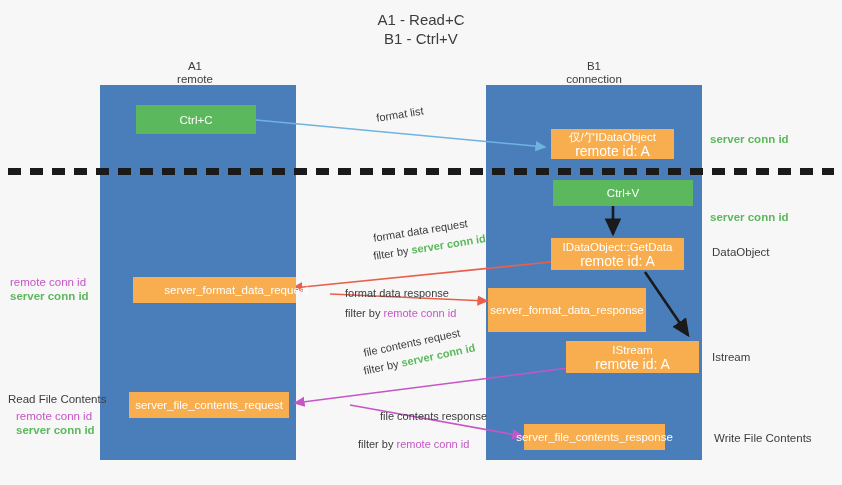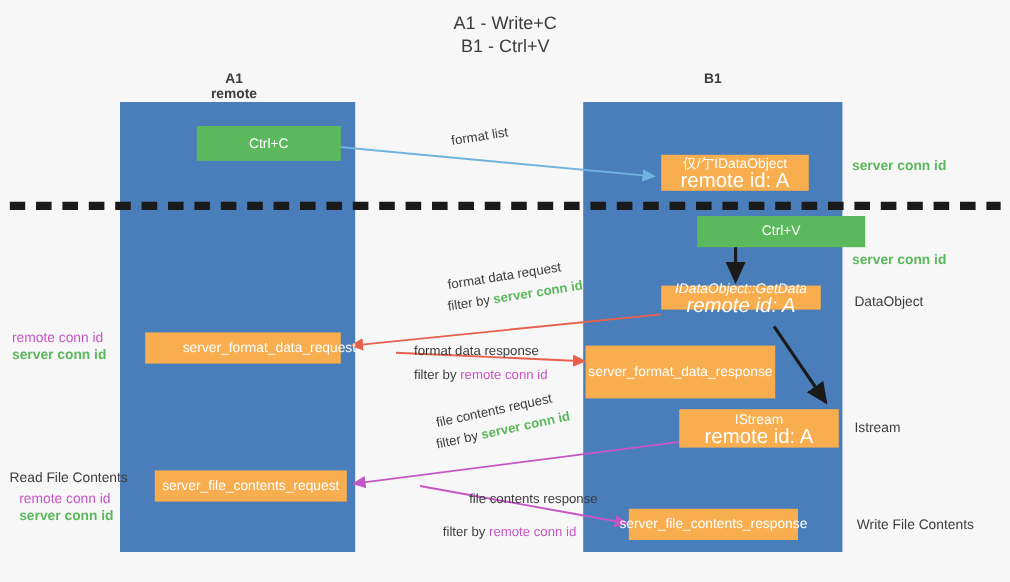--- a/index.html
+++ b/index.html
@@ -28,21 +28,20 @@
     white-space: pre-line;
   }
 
   
   .col-header {
     text-align: center;
     font-size: 11.5px;
     color: #3c3c3c;
     line-height: 13px;
     width: 160px;
-    font-weight: bold;
   }
   .col-header .big { display: block; }
   .col-header .small { display: block; }
 
   
   .lane {
     background: #4a7ebb;
   }
   .lane-a { left: 100px; top: 85px; width: 196px; height: 375px; }
   .lane-b { left: 486px; top: 85px; width: 216px; height: 375px; }
@@ -53,23 +52,23 @@
     font-size: 11.5px;
     text-align: center;
     display: flex;
     flex-direction: column;
     align-items: center;
     justify-content: center;
     line-height: 14px;
     box-sizing: border-box;
     padding: 2px 4px;
   }
-  .box-green { background: #5cb85c; margin-left: 28px; }
+  .box-green { background: #5cb85c; }
   .box-orange { background: #f8ad4e; }
-  .box .l2 { font-size: 17px; }
+  .box .l2 { font-size: 14px; }
 
   
   .note {
     font-size: 11.5px;
     color: #3c3c3c;
     line-height: 14px;
     white-space: nowrap;
   }
   .green-txt { color: #5cb85c; font-weight: bold; }
   .magenta-txt { color: #c655c6; font-weight: normal; }
@@ -95,29 +94,30 @@
     left: 0; top: 0;
     width: 842px; height: 485px;
     pointer-events: none;
   }
 </style>
 </head>
 <body>
 
 <div id="canvas">
 
-  <div class="abs title">A1 - Write+C
+  <div class="abs title">A1 - Read+C
 B1 - Ctrl+V</div>
 
   <div class="abs col-header" style="left:115px; top:60px;">
     <span class="big">A1</span>
     <span class="small">remote</span>
   </div>
   <div class="abs col-header" style="left:514px; top:60px;">
     <span class="big">B1</span>
+    <span class="small">connection</span>
   </div>
 
   <div class="abs lane lane-a"></div>
   <div class="abs lane lane-b"></div>
 
   <svg class="overlay">
     <defs>
       <marker id="ah-blue" markerWidth="7" markerHeight="7" refX="6" refY="3.2" orient="auto">
         <path d="M0,0 L7,3.2 L0,6.4 z" fill="#6fb3e0"></path>
       </marker>
@@ -148,38 +148,38 @@
   </svg>
 
   <svg class="abs sep" viewBox="0 0 826 7" preserveAspectRatio="none">
     <line x1="0" y1="3.5" x2="826" y2="3.5" stroke="#1a1a1a" stroke-width="7" stroke-dasharray="13 9"></line>
   </svg>
 
   <div class="abs box box-green" style="left:136px; top:105px; width:120px; height:29px;">
     <span>Ctrl+C</span>
   </div>
 
-  <div class="abs box box-orange" style="left:121px; top:277px; width:163px; height:26px;padding-left:48px;">
+  <div class="abs box box-orange" style="left:133px; top:277px; width:163px; height:26px;padding-left:48px;">
     <span>server_format_data_request</span>
   </div>
 
   <div class="abs box box-orange" style="left:129px; top:392px; width:160px; height:26px;">
     <span>server_file_contents_request</span>
   </div>
 
   <div class="abs box box-orange" style="left:551px; top:129px; width:123px; height:30px;">
     <span>仅/亇IDataObject</span>
     <span class="l2">remote id: A</span>
   </div>
 
   <div class="abs box box-green" style="left:553px; top:180px; width:140px; height:26px;">
     <span>Ctrl+V</span>
   </div>
 
-  <div class="abs box box-orange" style="left:551px; top:238px; width:133px; height:20px;font-style:italic;">
+  <div class="abs box box-orange" style="left:551px; top:238px; width:133px; height:32px;">
     <span>IDataObject::GetData</span>
     <span class="l2">remote id: A</span>
   </div>
 
   <div class="abs box box-orange" style="left:488px; top:288px; width:158px; height:44px;">
     <span>server_format_data_response</span>
   </div>
 
   <div class="abs box box-orange" style="left:566px; top:341px; width:133px; height:32px;">
     <span>IStream</span>
@@ -208,21 +208,21 @@
     </div>
   </div>
 
   <div class="abs" style="left:362px; top:345px;">
     <div class="arrow-label rot-up2">file contents request</div>
     <div class="arrow-label rot-up2" style="margin-top:2px;">
       <span>filter by </span><span class="green-txt">server conn id</span>
     </div>
   </div>
 
-  <div class="abs" style="left:369px; top:408px;">
+  <div class="abs" style="left:358px; top:408px;">
     <div class="arrow-label" style="margin-left:22px;">file contents response</div>
     <div class="arrow-label" style="margin-top:12px;">
       <span>filter by </span><span class="magenta-txt">remote conn id</span>
     </div>
   </div>
 
   <div class="abs note green-txt" style="left:710px; top:132px;">server conn id</div>
 
   <div class="abs note green-txt" style="left:710px; top:210px;">server conn id</div>
 

